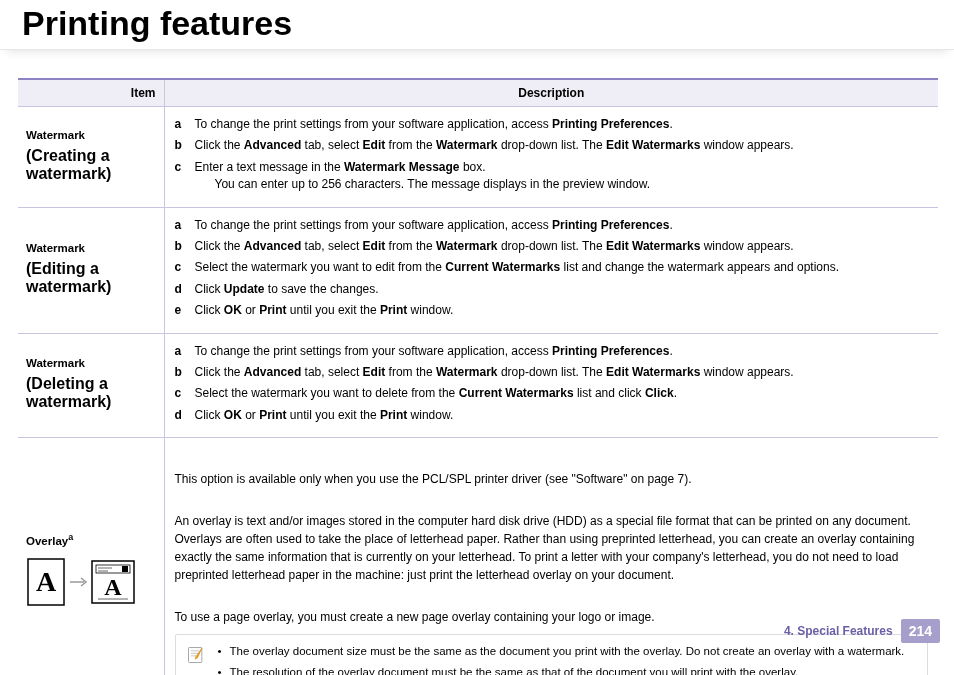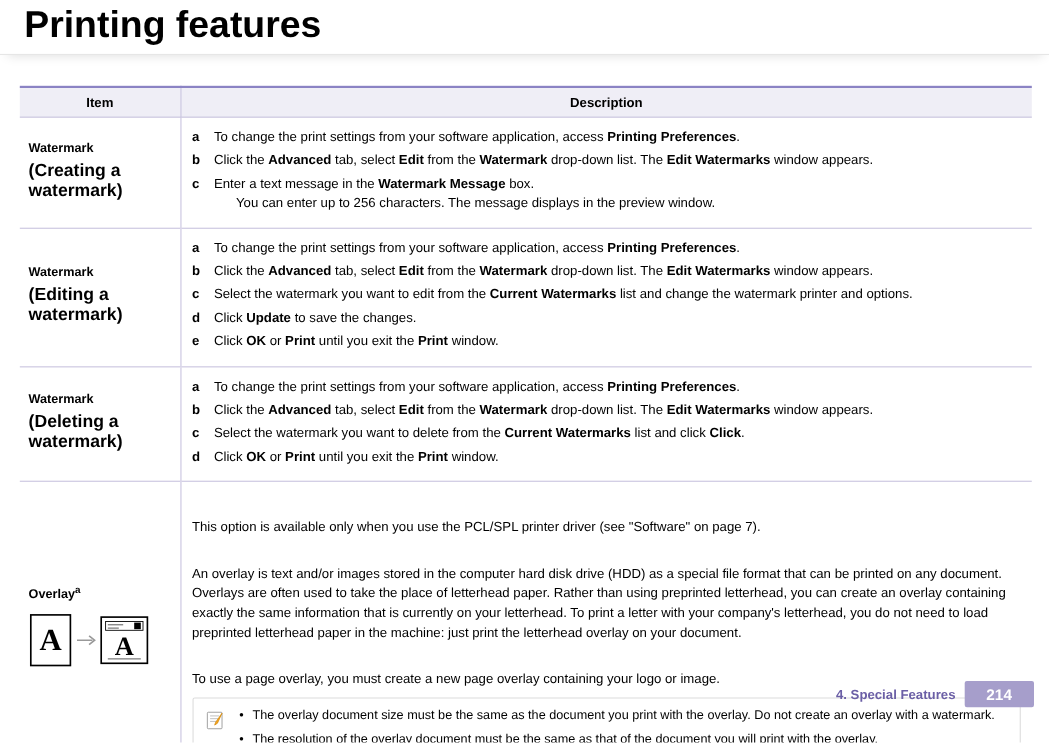--- a/index.html
+++ b/index.html
@@ -30,21 +30,21 @@
     border-bottom: 2px solid #8b83c4;
     font-size: 12px;
   }
   .tbl th {
     background: #efeef6;
     font-weight: bold;
     text-align: center;
     padding: 6px 8px;
     border-bottom: 1px solid #c9c4df;
   }
-  .tbl th.item-col { width: 146px; border-right: 1px solid #c9c4df; }
+  .tbl th.item-col { width: 146px; border-right: 1px solid #c9c4df; text-align: right; }
   .tbl td {
     vertical-align: top;
     padding: 8px 10px 10px 10px;
     border-top: 1px solid #c9c4df;
   }
   .tbl td.item-cell {
     border-right: 1px solid #c9c4df;
     font-weight: bold;
     font-size: 11.5px;
     vertical-align: middle;
@@ -92,21 +92,21 @@
     align-items: center;
     gap: 8px;
     font-size: 12px;
   }
   .footer .chap { color: #6b5fa6; font-weight: bold; }
   .footer .pnum {
     background: #a69ecb;
     color: #fff;
     font-weight: bold;
     font-size: 14px;
-    padding: 4px 20px;
+    padding: 4px 8px;
     border-radius: 2px;
   }
 </style>
 </head>
 <body>
 
 <h1 class="page-title">Printing features</h1>
 
 <table class="tbl">
   <thead>
@@ -162,21 +162,21 @@
             </li>
           <li>
               <span class="marker">b</span>
               <span>
             <span>Click the </span><b>Advanced</b><span> tab, select </span><b>Edit</b><span> from the </span><b>Watermark</b><span> drop-down list. The </span><b>Edit Watermarks</b><span> window appears.</span>
           </span>
             </li>
           <li>
               <span class="marker">c</span>
               <span>
-            <span>Select the watermark you want to edit from the </span><b>Current Watermarks</b><span> list and change the watermark printer and options.</span>
+            <span>Select the watermark you want to edit from the </span><b>Current Watermarks</b><span> list and change the watermark appears and options.</span>
           </span>
             </li>
           <li>
               <span class="marker">d</span>
               <span>
             <span>Click </span><b>Update</b><span> to save the changes.</span>
           </span>
             </li>
           <li>
               <span class="marker">e</span>

